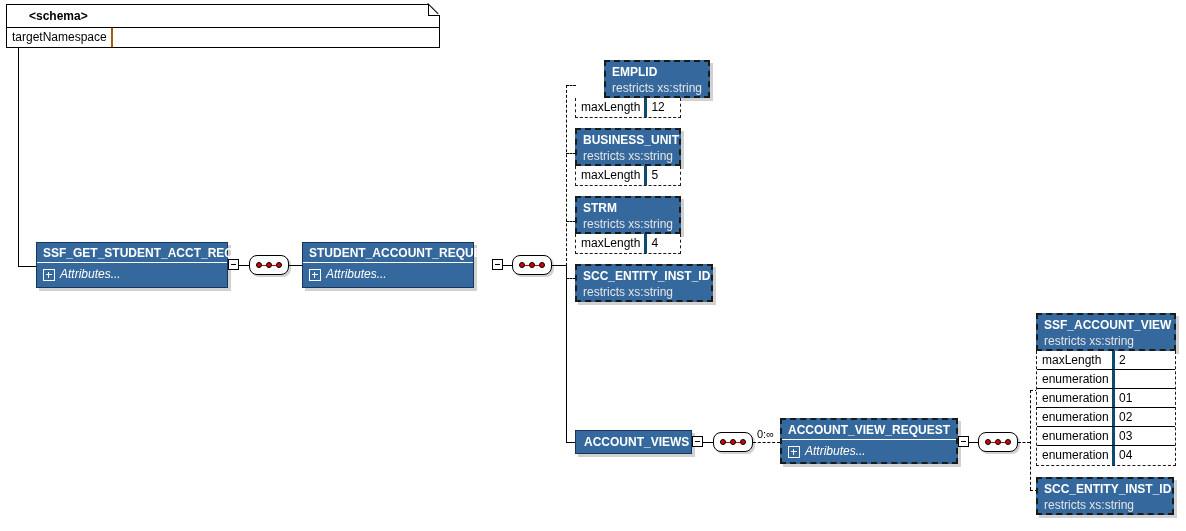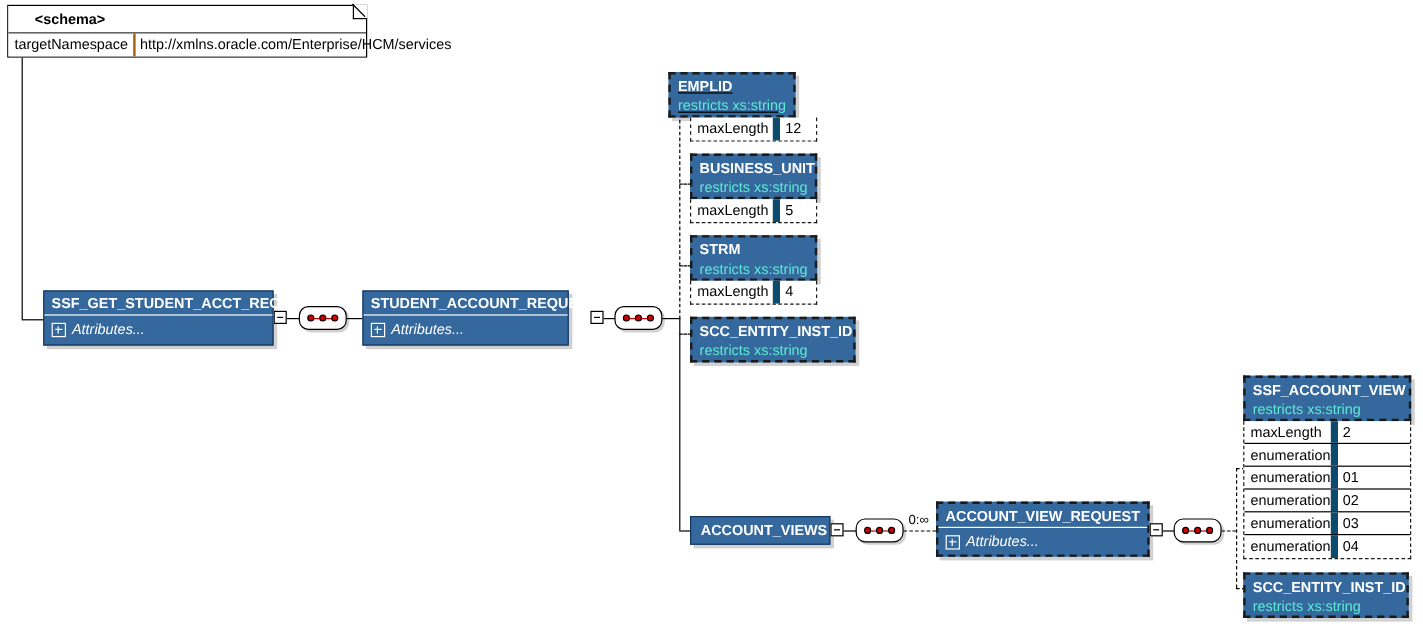--- a/index.html
+++ b/index.html
@@ -18,21 +18,21 @@
     height: 531px;
     background: #ffffff;
     overflow: hidden;
   }
 
   
   .schema-box {
     position: absolute;
     left: 6px;
     top: 4px;
-    width: 300px;
+    width: 434px;
     border: 1px solid #000;
     background: #ffffff;
     box-sizing: border-box;
   }
   .schema-title {
     font-size: 12px;
     font-weight: bold;
     color: #000;
     padding: 4px 6px 4px 22px;
     border-bottom: 1px solid #000;
@@ -89,21 +89,21 @@
     font-size: 12px;
     font-weight: bold;
     color: #ffffff;
     padding: 3px 6px 2px 6px;
     line-height: 14px;
     white-space: nowrap;
     letter-spacing: 0px;
   }
   .node-sub {
     font-size: 12px;
-    color: #5eead4;
+    color: #e5e5e5;
     padding: 0 6px 3px 6px;
     line-height: 14px;
     white-space: nowrap;
   }
   .node-attrs {
     border-top: 1px solid #ffffff;
     font-size: 12px;
     font-style: italic;
     color: #ffffff;
     padding: 4px 6px 5px 6px;
@@ -143,21 +143,21 @@
     line-height: 15px;
     color: #000;
     border-bottom: 1px solid #000;
     height: 19px;
     align-items: center;
     box-sizing: border-box;
   }
   .facet-row:last-child { border-bottom: none; }
   .facet-name {
     padding: 0 4px 0 5px;
-    border-right: 6px solid #0c4a6e;
+    border-right: 3px solid #0c4a6e;
     box-sizing: border-box;
     white-space: nowrap;
     height: 100%;
     display: flex;
     align-items: center;
   }
   .facet-val {
     padding: 0 4px 0 4px;
     box-sizing: border-box;
     white-space: nowrap;
@@ -236,21 +236,20 @@
 </head>
 <body>
 
 <div id="canvas">
 
   <div class="schema-box">
     <div class="fold"></div>
     <div class="schema-title">&lt;schema&gt;</div>
     <div class="schema-attr-row">
       <div class="schema-attr-name">targetNamespace</div>
-      <div class="schema-attr-value">http://xmlns.oracle.com/Enterprise/HCM/services</div>
     </div>
   </div>
 
   <div class="line-v" style="left:18px; top:48px; height:218px;"></div>
   <div class="line-h" style="left:18px; top:266px; width:18px;"></div>
 
   <div class="node solid" style="left:36px; top:242px; width:192px; height:46px;">
     <div class="node-title">SSF_GET_STUDENT_ACCT_REQ</div>
     <div class="node-attrs">
       <span class="plus-box"></span>
@@ -288,21 +287,21 @@
 
   <div class="line-v dash" style="left:566px; top:85px; height:181px;"></div>
   <div class="line-v" style="left:566px; top:265px; height:177px;"></div>
 
   <div class="line-h dash" style="left:566px; top:85px; width:10px;"></div>
   <div class="line-h dash" style="left:566px; top:153px; width:10px;"></div>
   <div class="line-h dash" style="left:566px; top:221px; width:10px;"></div>
   <div class="line-h dash" style="left:566px; top:278px; width:10px;"></div>
   <div class="line-h" style="left:566px; top:442px; width:10px;"></div>
 
-  <div class="node dashed" style="left:557px; top:60px; width:106px; height:38px;text-decoration:underline;">
+  <div class="node dashed" style="left:604px; top:60px; width:106px; height:38px;">
     <div class="node-title">EMPLID</div>
     <div class="node-sub">restricts xs:string</div>
   </div>
   <div class="facets" style="left:575px; top:98px; width:106px;">
     <div class="facet-row">
       <div class="facet-name">maxLength</div>
       <div class="facet-val">12</div>
     </div>
   </div>
 

